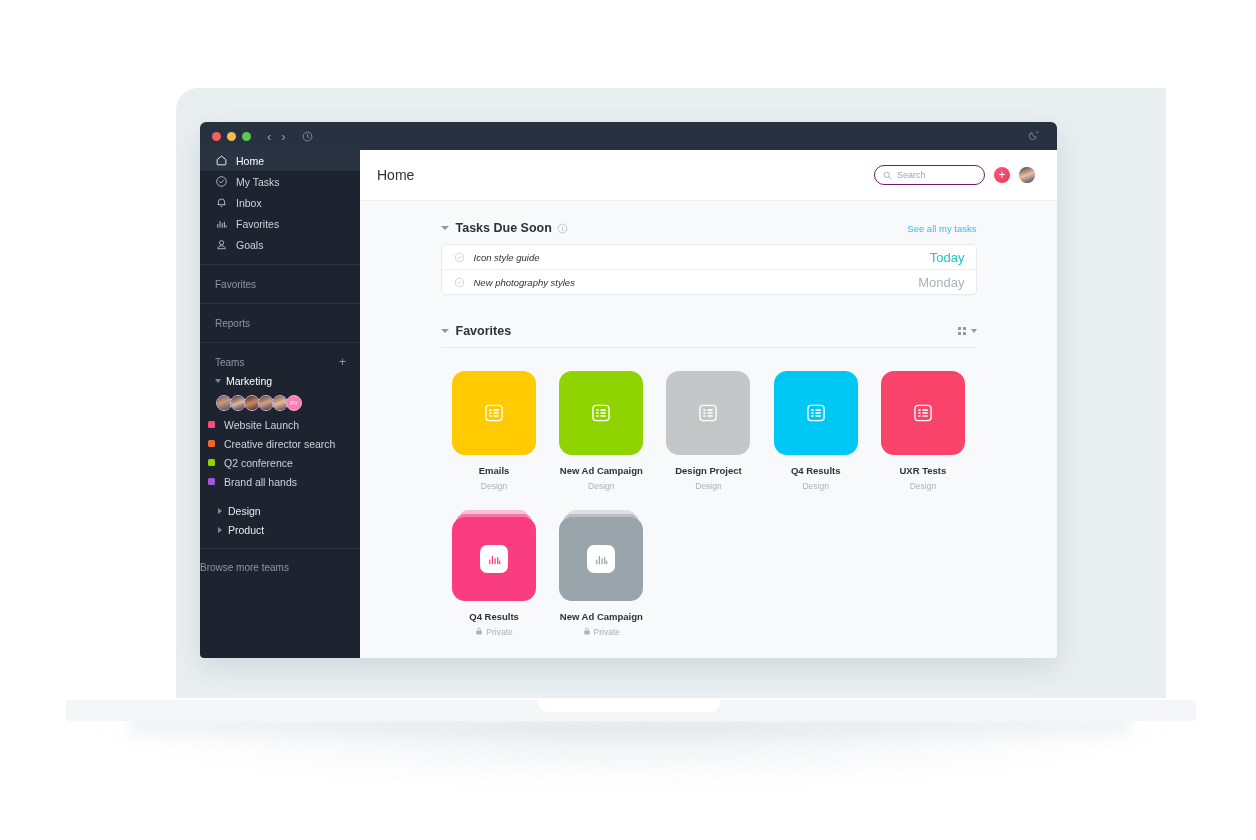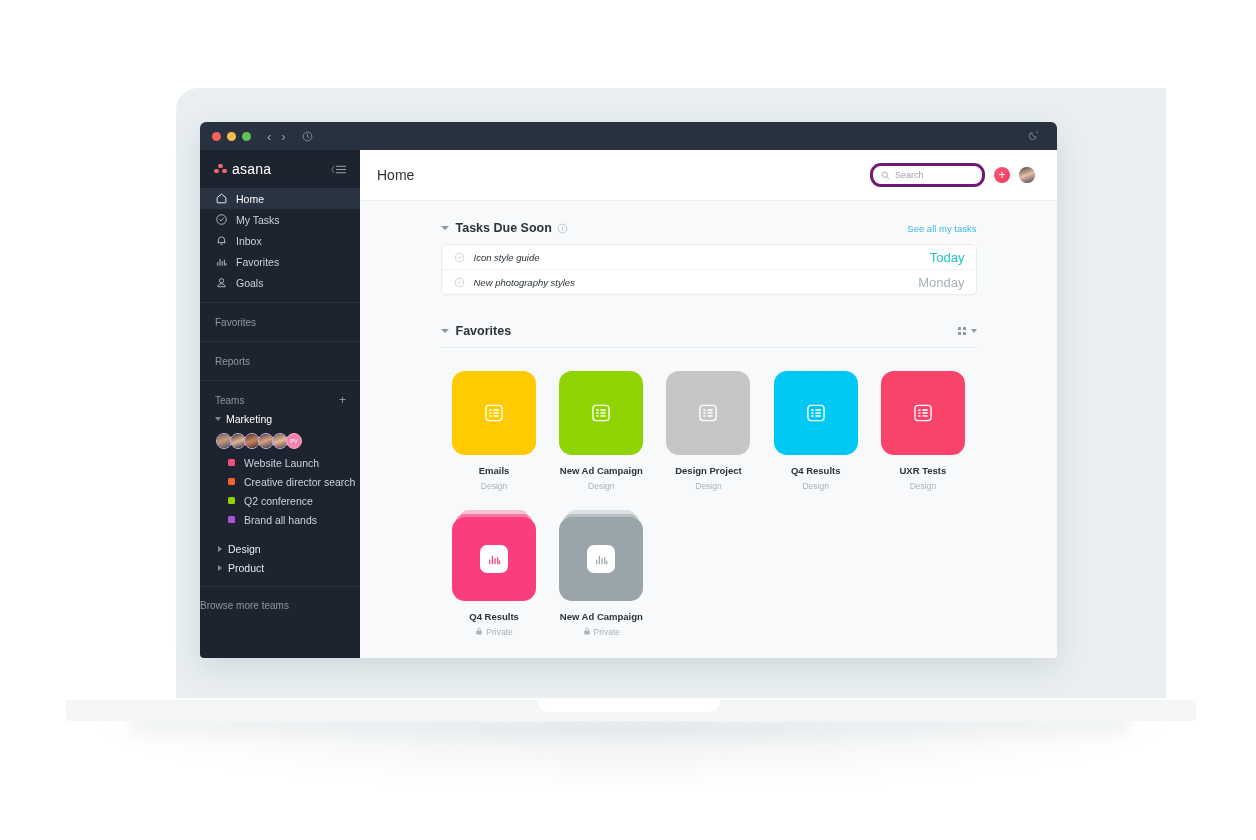--- a/index.html
+++ b/index.html
@@ -192,21 +192,21 @@
     position: relative;
   }
   .av .face { position:absolute; inset:0; }
   .av.pv { background: #f581b0; border-color: #f9a9c9; }
 
   .proj-item {
     height: 19px;
     display: flex;
     align-items: center;
     gap: 9px;
-    padding-left: 28px;
+    padding-left: 8px;
     color: #ccd2da;
     font-size: 10.5px;
   }
   .proj-dot { width: 7px; height: 7px; border-radius: 1.5px; flex: none; }
 
   .team-collapsed {
     height: 19px;
     display: flex; align-items: center; gap: 6px;
     padding-left: 18px; color: #e6eaee; font-size: 10.5px;
   }
@@ -222,21 +222,21 @@
     display: flex;
     align-items: center;
     padding: 0 22px 0 17px;
     border-bottom: 1px solid #edeff1;
     background: #fff;
   }
   #page-title { font-size: 14px; color: #2b3339; font-weight: 400; }
   #topbar-right { margin-left: auto; display: flex; align-items: center; gap: 9px; }
   #search-box {
     width: 93px; height: 18px;
-    border: 3px solid #701a75;
+    border: 1px solid #701a75;
     border-radius: 11px;
     display: flex; align-items: center;
     gap: 5px; padding: 0 8px;
     background: #fff;
   }
   #search-placeholder { font-size: 9px; color: #9aa3ad; }
   #add-button {
     width: 16px; height: 16px; border-radius: 50%;
     background: linear-gradient(135deg,#fb5a7b,#f4365b);
     display: flex; align-items: center; justify-content: center;
@@ -376,36 +376,20 @@
         <path d="M10.4 8.6A4.4 4.4 0 015.2 3.2 4.5 4.5 0 1010.4 8.6z" stroke="#8b96a5" stroke-width="1" stroke-linejoin="round"></path>
         <path d="M11.6 2.2v1.4M10.9 2.9h1.4" stroke="#8b96a5" stroke-width=".8" stroke-linecap="round"></path>
       </svg>
     </span>
   </div>
 
   <div id="window-body">
 
     <div id="sidebar">
 
-      <div id="brand-row">
-        <div id="brand">
-          <span id="logo-dots">
-            <i class="top"></i>
-              <i class="bl"></i>
-              <i class="br"></i>
-          </span>
-          <span id="wordmark">asana</span>
-        </div>
-        <span id="collapse-icon">
-          <svg width="17" height="11" viewBox="0 0 20 12" fill="none">
-            <path d="M4.4 2.2L2.2 6l2.2 3.8" stroke="#a8b1bd" stroke-width="1" stroke-linecap="round" stroke-linejoin="round"></path>
-            <path d="M7.4 2.2h11M7.4 6h11M7.4 9.8h11" stroke="#d6dae0" stroke-width="1.1" stroke-linecap="round"></path>
-          </svg>
-        </span>
-      </div>
 
       <div class="nav-item active">
         <span class="nav-icon">
           <svg width="13" height="13" viewBox="0 0 16 16" fill="none">
             <path d="M2.6 6.9L8 2.6l5.4 4.3v5.6a.8.8 0 01-.8.8H3.4a.8.8 0 01-.8-.8V6.9z" stroke="#ffffff" stroke-width="1.1" stroke-linejoin="round"></path>
           </svg>
         </span>
         <span>Home</span>
       </div>
 

